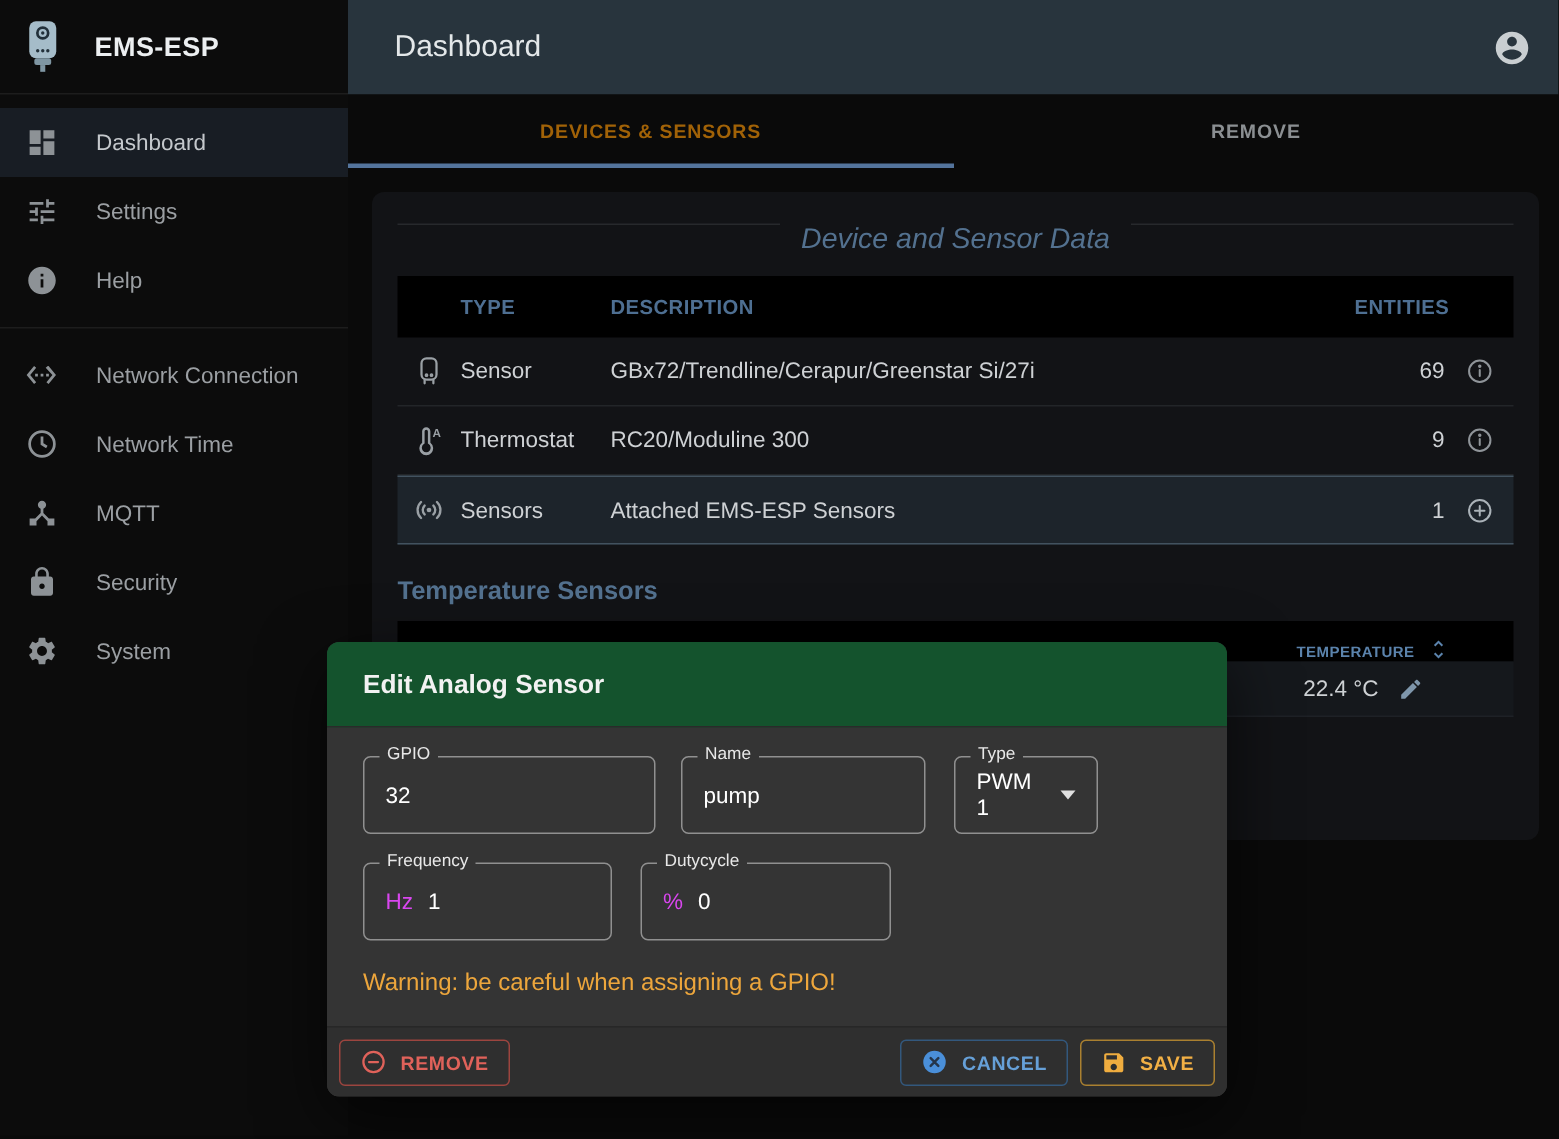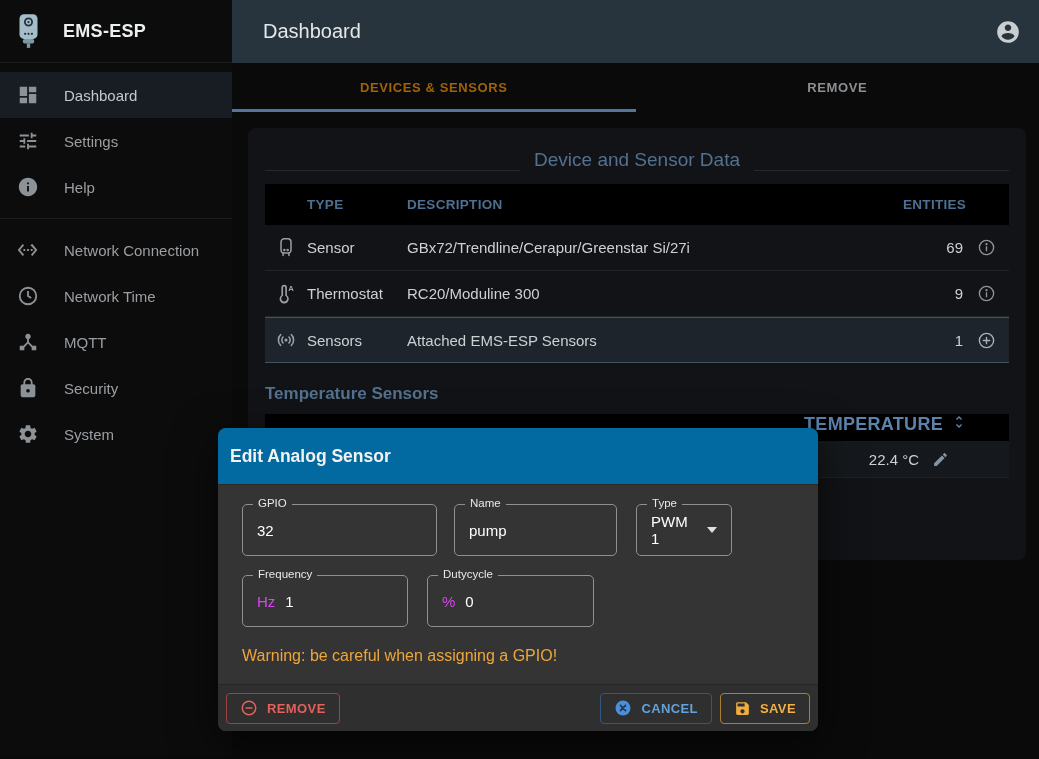--- a/index.html
+++ b/index.html
@@ -29,54 +29,54 @@
   
   .tabs { position:absolute; left:232px; top:63px; width:807px; height:49px; display:flex; background:#0a0a0a; }
   .tab { flex:1; display:flex; align-items:center; justify-content:center; font-size:13px;
          font-weight:bold; letter-spacing:.6px; color:#8b8f92; position:relative; cursor:pointer; }
   .tab.active { color:#a16207; }
   .tab.active::after { content:""; position:absolute; left:0; right:0; bottom:0; height:3px; background:#54749c; }
 
   
   .paper { position:absolute; left:248px; top:128px; width:778px; height:432px;
            background:#121316; border-radius:8px; }
-  .section-head { display:flex; align-items:flex-end; padding:21px 17px 0; }
+  .section-head { display:flex; align-items:flex-start; padding:21px 17px 0;font-style:italic; }
   .sh-line { flex:1; height:1px; background:#27292c; }
   .sh-title { margin:0 14px; font-size:19px; color:#53718f; }
 
   .dev-table { margin:13px 17px 0; }
   .dt-header { display:flex; align-items:center; height:41px; background:#000;
                color:#4e6f92; font-size:13.5px; font-weight:bold; letter-spacing:.3px; }
   .col-icon { width:42px; display:flex; justify-content:center; }
   .col-type { width:100px; }
   .col-desc { flex:1; }
   .col-ent  { width:60px; text-align:right; }
   .col-act  { width:46px; display:flex; justify-content:center; }
   .dt-row { display:flex; align-items:center; height:46px; border-bottom:1px solid #222528;
             color:#ced1d4; font-size:15px; cursor:pointer; }
   .dt-row .col-icon { color:#9aa0a5; }
   .dt-row .col-act { color:#8f9499; }
   .dt-row.selected { background:#1d242b; border-top:1px solid #42525f; border-bottom:1px solid #42525f; }
   .dt-row.selected .col-act { color:#aab2b8; }
 
   .temp-title { margin:21px 17px 10px; font-size:17px; font-weight:bold; color:#53718f; }
   .temp-table { margin:0 17px; }
-  .tt-header { height:27px; background:#000; display:flex; align-items:flex-start; justify-content:flex-end;
-               padding-right:42px; color:#5b83ac; font-size:18px; font-weight:bold; letter-spacing:.3px; }
+  .tt-header { height:27px; background:#000; display:flex; align-items:flex-end; justify-content:flex-end;
+               padding-right:42px; color:#5b83ac; font-size:10px; font-weight:bold; letter-spacing:.3px; }
   .tt-header .sort-ic { margin-left:8px; display:flex; cursor:pointer; }
   .tt-row { height:37px; background:#15181c; display:flex; align-items:center; justify-content:flex-end;
             padding-right:60px; color:#ced1d4; font-size:15px; border-bottom:1px solid #1e2126; }
   .tt-row .edit-ic { margin-left:13px; color:#7e96ab; display:flex; cursor:pointer; }
 
   
   .dialog { position:absolute; left:218px; top:428px; width:600px; height:303px; border-radius:8px;
             overflow:hidden; background:#343434; box-shadow:0 14px 45px rgba(0,0,0,.6);
             display:flex; flex-direction:column; z-index:10; }
-  .dlg-header { height:57px; flex:none; background:#0369a1; display:flex; align-items:center;
-                padding-left:12px; border-bottom:1px solid #2a2a2a; }
+  .dlg-header { height:57px; flex:none; background:#14532d; display:flex; align-items:center;
+                padding-left:24px; border-bottom:1px solid #2a2a2a; }
   .dlg-title { font-size:17.5px; font-weight:bold; color:#f2f2f2; }
   .dlg-body { flex:1; padding:0 24px; }
   .field-row { display:flex; margin-top:19px; }
   .field { position:relative; height:52px; border:1px solid #909090; border-radius:5px;
            display:flex; align-items:center; padding:0 14px; }
   .field-label { position:absolute; top:-8px; left:10px; background:#343434; padding:0 5px;
                  font-size:11.5px; color:#e8e8e8; }
   .field-value { font-size:15px; color:#fff; }
   .prefix { color:#d946ef; margin-right:10px; font-size:15px; }
   .f-gpio { width:195px; margin-right:17px; }

